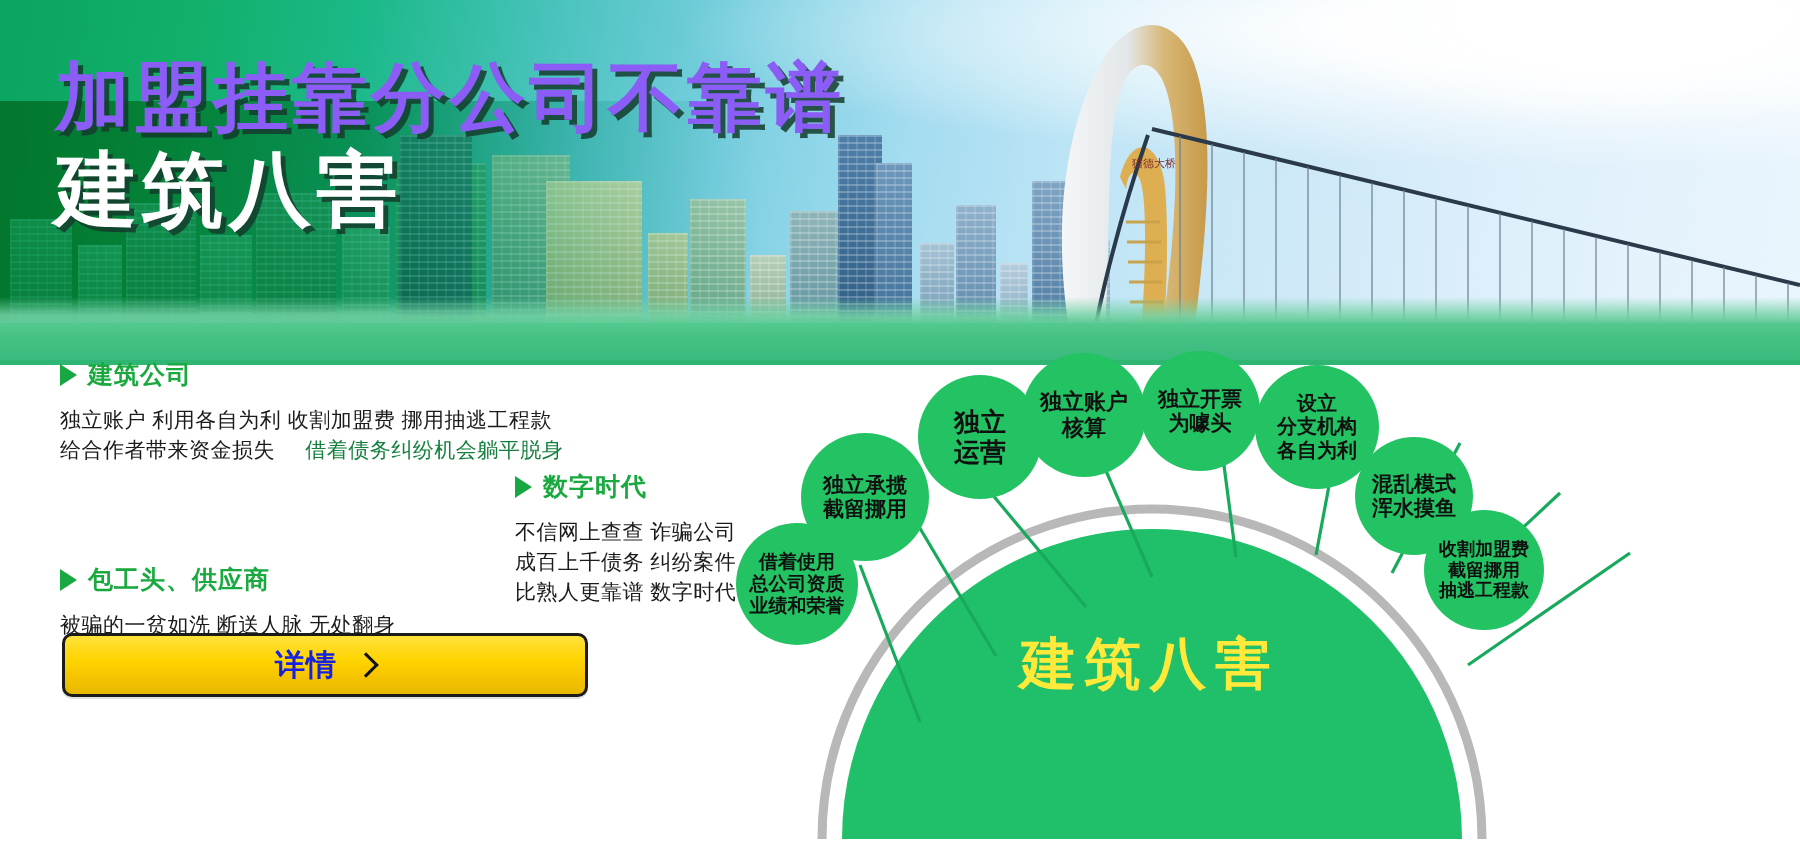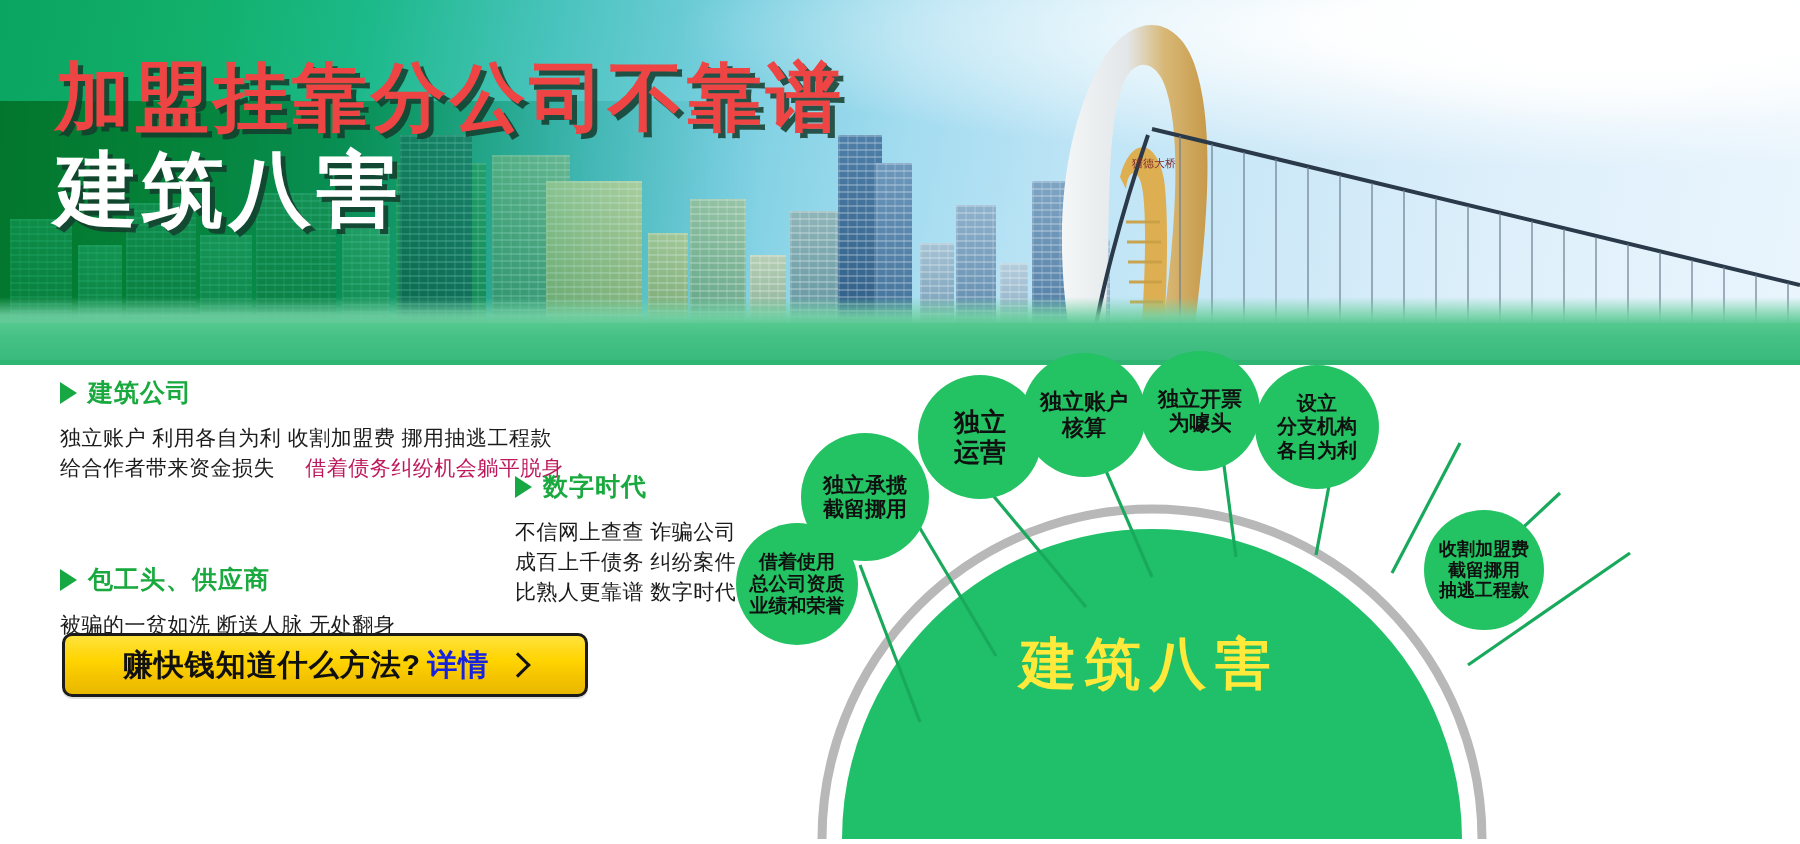--- a/index.html
+++ b/index.html
@@ -29,33 +29,33 @@
   
   .bridge{position:absolute;left:980px;bottom:18px;width:820px;height:330px;}
 
   .ground{position:absolute;left:0;bottom:0;width:1800px;height:42px;
      background:linear-gradient(to bottom,#55c98f 0%,#45c185 35%,#37b97c 100%);}
   .groundshade{position:absolute;left:0;bottom:42px;width:1800px;height:26px;
      background:linear-gradient(to bottom, rgba(120,215,170,0) 0%, rgba(116,210,166,.85) 70%, rgba(97,203,152,1) 100%);}
   .bannerline{position:absolute;left:0;bottom:0;width:1800px;height:5px;background:#2fb672;}
 
   .headline{position:absolute;left:55px;top:58px;width:960px;z-index:6;}
-  .h1{font-size:75px;line-height:1.06;font-weight:bold;color:#ef4444;letter-spacing:4px;
+  .h1{font-size:75px;line-height:1.06;font-weight:bold;color:#8b5cf6;letter-spacing:4px;
       text-shadow:5px 5px 0 rgba(20,60,45,.85);}
   .h2{font-size:82px;line-height:1.12;font-weight:bold;color:#ffffff;letter-spacing:5px;margin-top:6px;
       text-shadow:5px 5px 0 rgba(20,60,45,.85);}
 
   
   .content{position:absolute;left:0;top:365px;width:800px;height:479px;}
   .sec{position:absolute;}
   .sec-head{display:flex;align-items:center;gap:11px;}
   .tri{width:0;height:0;border-left:17px solid #17a843;border-top:11px solid transparent;border-bottom:11px solid transparent;}
   .sec-title{font-size:25px;font-weight:bold;color:#19a93f;letter-spacing:1px;}
   .sec-body{margin-top:14px;font-size:21px;line-height:1.42;color:#1b1b1b;letter-spacing:.5px;}
-  .sec-body .gr{color:#be185d;}
+  .sec-body .gr{color:#15803d;}
 
   .cta{position:absolute;left:62px;top:268px;width:520px;height:58px;
        border:3px solid #1b1b1b;border-radius:10px;
        background:linear-gradient(180deg,#ffe23d 0%,#ffd400 42%,#f5c400 70%,#e8b800 100%);
        display:flex;align-items:center;justify-content:center;gap:6px;
        box-shadow:0 2px 0 rgba(0,0,0,.12);}
   .cta-main{font-size:30px;font-weight:bold;color:#101010;letter-spacing:1px;}
   .cta-link{font-size:30px;font-weight:bold;color:#1722e0;letter-spacing:1px;}
   .cta-chev{margin-left:14px;width:15px;height:15px;border-top:3px solid #111;border-right:3px solid #111;transform:rotate(45deg);}
 
@@ -194,21 +194,21 @@
     <div class="bannerline"></div>
 
     <div class="headline">
       <div class="h1">加盟挂靠分公司不靠谱</div>
       <div class="h2">建筑八害</div>
     </div>
   </div>
 
   <div class="content">
 
-    <div class="sec" style="left:60px;top:-7px;margin-top:18px;">
+    <div class="sec" style="left:60px;top:-7px;">
       <div class="sec-head">
         <span class="tri"></span>
         <span class="sec-title">建筑公司</span>
       </div>
       <div class="sec-body">
         <div>独立账户  利用各自为利   收割加盟费  挪用抽逃工程款</div>
         <div>
           <span>给合作者带来资金损失</span>
           <span class="gr" style="margin-left:24px;">借着债务纠纷机会躺平脱身</span>
         </div>
@@ -232,21 +232,20 @@
       <div class="sec-head">
         <span class="tri"></span>
         <span class="sec-title">包工头、供应商</span>
       </div>
       <div class="sec-body">
         <div>被骗的一贫如洗  断送人脉  无处翻身</div>
       </div>
     </div>
 
     <div class="cta">
-      <span class="cta-main">赚快钱知道什么方法?</span>
       <span class="cta-link">详情</span>
       <span class="cta-chev"></span>
     </div>
   </div>
 
   <div class="diagram">
 
     <svg width="1000" height="479" viewBox="0 0 1000 479">
 
       <path d="M22 474 A 330 330 0 0 1 682 474" fill="none" stroke="#b8b8b8" stroke-width="9"></path>
@@ -307,20 +306,26 @@
     </div>
 
     <div class="bubble" style="left:455px;top:0;width:124px;height:124px;font-size:20px;">
       <span>
         <span>设立</span><br>
         <span>分支机构</span><br>
         <span>各自为利</span>
       </span>
     </div>
 
+    <div class="bubble" style="left:555px;top:72px;width:118px;height:118px;font-size:21px;">
+      <span>
+        <span>混乱模式</span><br>
+        <span>浑水摸鱼</span>
+      </span>
+    </div>
 
     <div class="bubble" style="left:624px;top:145px;width:120px;height:120px;font-size:18px;">
       <span>
         <span>收割加盟费</span><br>
         <span>截留挪用</span><br>
         <span>抽逃工程款</span>
       </span>
     </div>
 
   </div>

